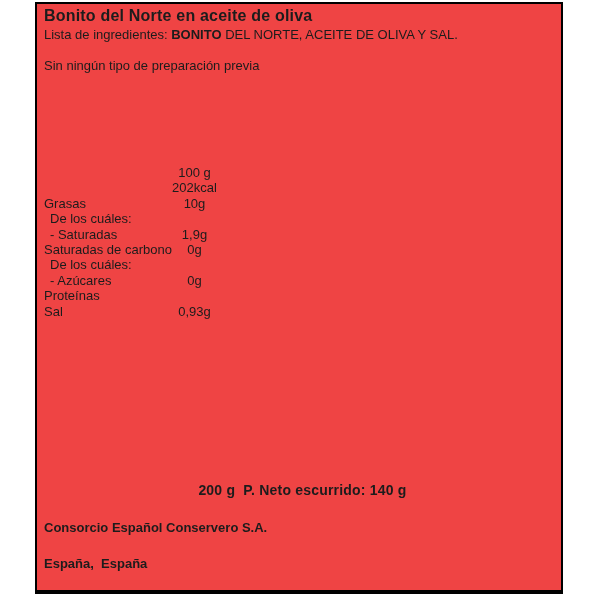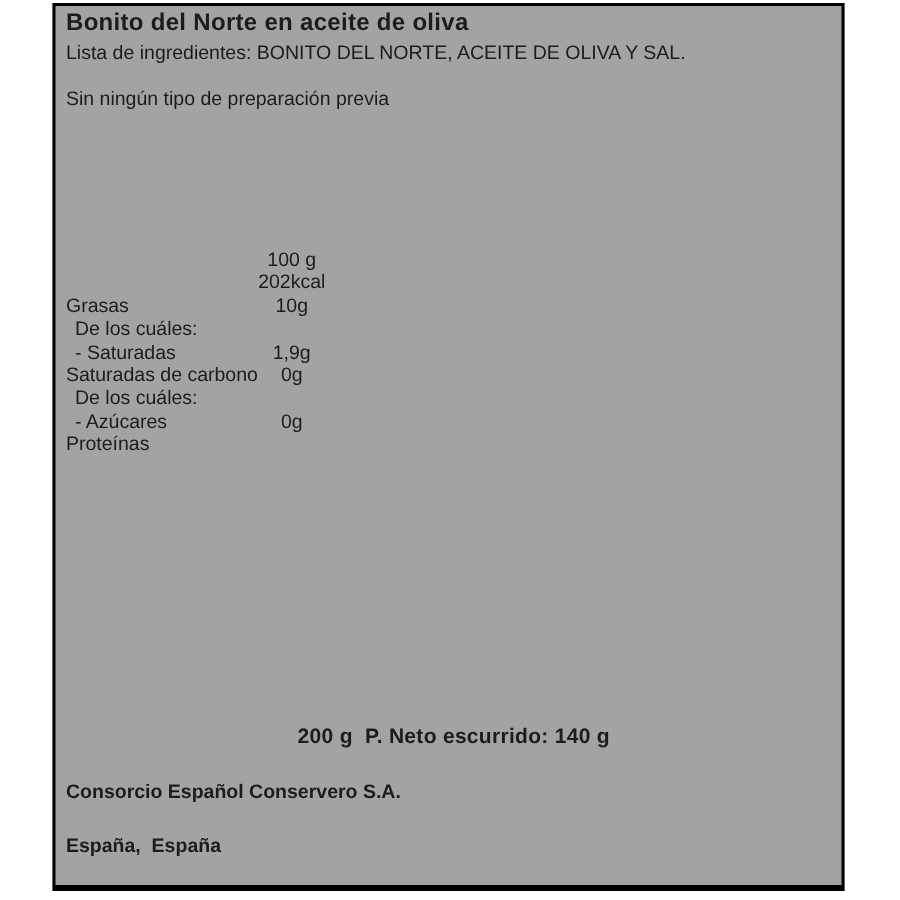--- a/index.html
+++ b/index.html
@@ -8,34 +8,34 @@
     background:#ffffff;
     font-family:"Liberation Sans","DejaVu Sans",sans-serif;
     color:#1c1c1c;
     -webkit-font-smoothing:antialiased;
   }
   .box{
     position:absolute;left:35px;top:2px;
     width:524px;height:586px;
     border:2px solid #000;
     border-bottom-width:4px;
-    background:#a3a3a3;
+    background:#ef4444;
   }
   .abs{position:absolute;left:0;right:0;}
   .title{
     left:7px;top:3px;
     font-size:16px;line-height:17px;font-weight:bold;
     letter-spacing:0.2px;
   }
   .ingredients{
     left:7px;top:23px;
     font-size:13px;line-height:15px;
     white-space:pre-wrap;
   }
-  .ingredients b{font-weight:normal;}
+  .ingredients b{font-weight:bold;}
   .preparation{
     left:7px;top:54px;
     font-size:13px;line-height:15px;
   }
   .nutrition{
     left:0;top:161px;right:0;
     font-size:13px;
   }
   .nrow{position:relative;height:15.4px;line-height:15.4px;}
   .nlabel{position:absolute;left:7px;top:0;white-space:pre;}
@@ -104,20 +104,24 @@
       <span class="nlabel">De los cuáles:</span>
       <span class="nval"></span>
     </div>
     <div class="nrow indent">
       <span class="nlabel">- Azúcares</span>
       <span class="nval">0g</span>
     </div>
     <div class="nrow">
       <span class="nlabel">Proteínas</span>
     </div>
+    <div class="nrow">
+      <span class="nlabel">Sal</span>
+      <span class="nval">0,93g</span>
+    </div>
   </div>
 
 
   <div class="abs netweight">200 g  P. Neto escurrido: 140 g</div>
 
   <div class="abs mfr-name">Consorcio Español Conservero S.A.</div>
   <div class="abs mfr-country">España,  España</div>
 
 </div>
 

